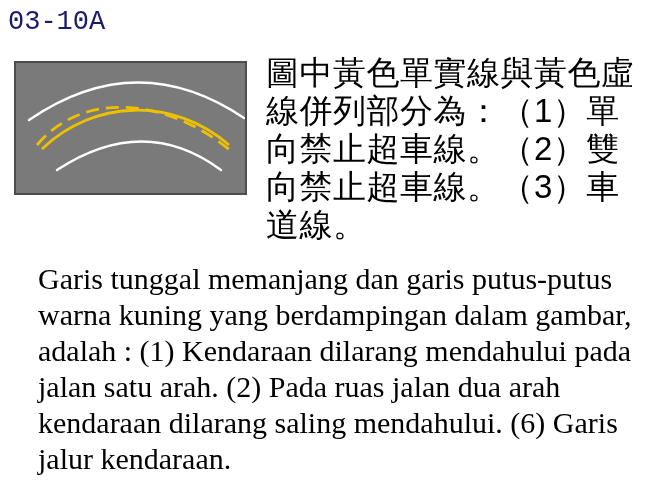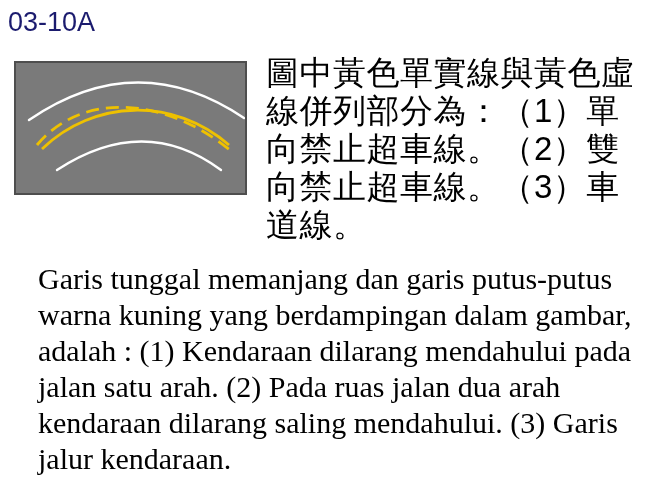--- a/index.html
+++ b/index.html
@@ -19,21 +19,21 @@
     overflow:hidden;
     font-family:"Liberation Sans", sans-serif;
   }
   .question-number{
     position:absolute;
     left:8px;
     top:8px;
     font-size:27px;
     line-height:28px;
     color:var(--title);
-    font-family:Liberation Sans, sans-serif;
+    font-family:Liberation Mono, monospace;
   }
   .road-figure{
     position:absolute;
     left:14px;
     top:61px;
     width:233px;
     height:134px;
     background:var(--road-surface);
     border:2px solid var(--road-border);
   }
@@ -94,14 +94,14 @@
 <div class="question-zh">圖中黃色單實線與黃色虛
 線併列部分為：（1）單
 向禁止超車線。（2）雙
 向禁止超車線。（3）車
 道線。</div>
 
 <div class="question-id">Garis tunggal memanjang dan garis putus-putus
 warna kuning yang berdampingan dalam gambar,
 adalah : (1) Kendaraan dilarang mendahului pada
 jalan satu arah. (2) Pada ruas jalan dua arah
-kendaraan dilarang saling mendahului. (3) Garis
+kendaraan dilarang saling mendahului. (6) Garis
 jalur kendaraan.</div>
 
 </body></html>

